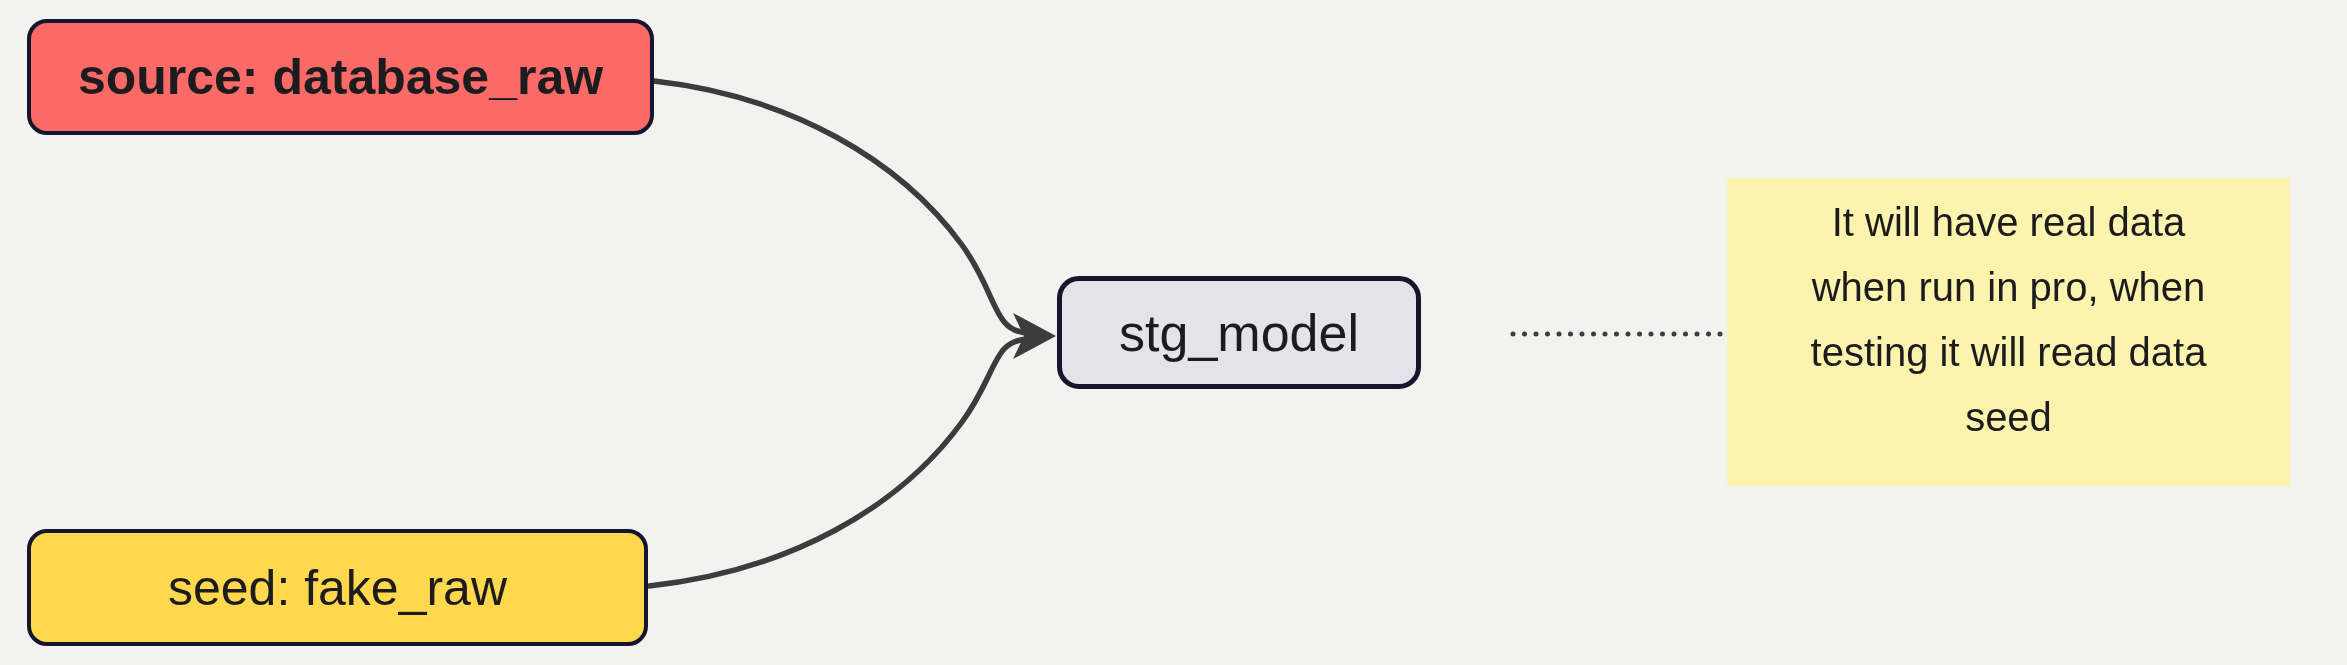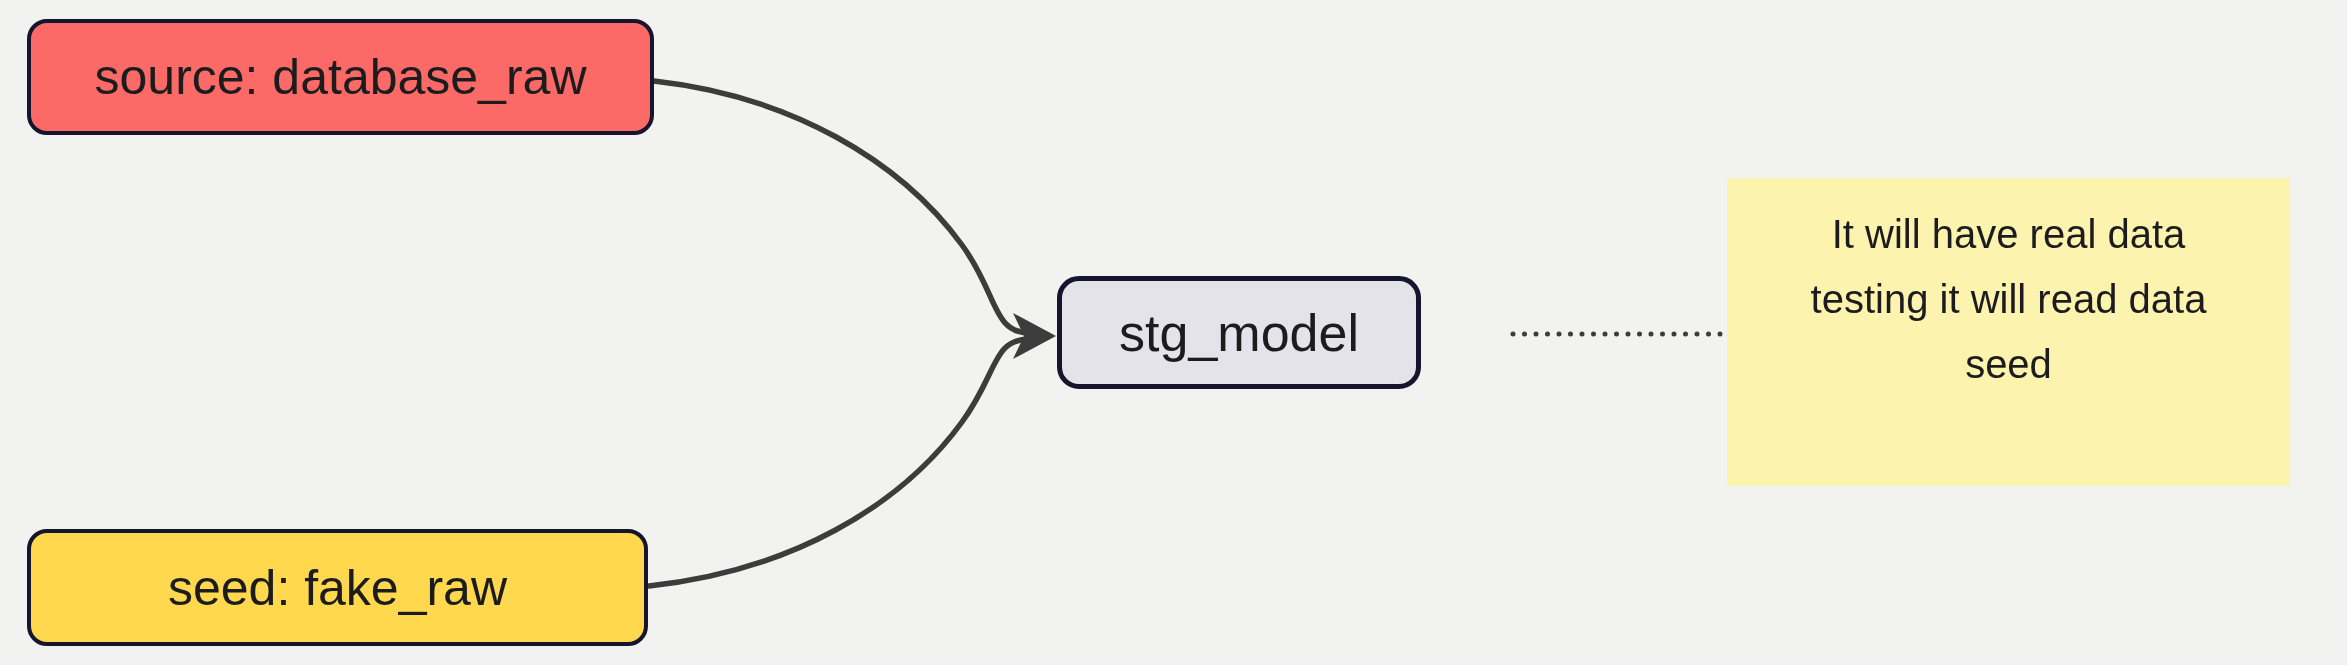--- a/index.html
+++ b/index.html
@@ -39,20 +39,21 @@
     font-size: 50px;
     line-height: 1;
     white-space: nowrap;
   }
   .node-source {
     left: 27px;
     top: 19px;
     width: 627px;
     height: 116px;
     background: #fb6a66;
+    font-weight: bold;
   }
   .node-seed {
     left: 27px;
     top: 529px;
     width: 621px;
     height: 117px;
     background: #ffd84d;
   }
   .node-stg {
     left: 1057px;
@@ -69,21 +70,21 @@
     left: 1727px;
     top: 178px;
     width: 563px;
     height: 308px;
     box-sizing: border-box;
     background: #fbf3ae;
     color: #1c1c1e;
     font-size: 40px;
     line-height: 65px;
     text-align: center;
-    padding-top: 24px;
+    padding-top: 12px;
   }
   .note .line {
     height: 65px;
   }
 </style>
 </head>
 <body>
 
 <div class="canvas">
 
@@ -101,17 +102,18 @@
   <div class="node node-seed">
     <span>seed: fake_raw</span>
   </div>
 
   <div class="node node-stg">
     <span>stg_model</span>
   </div>
 
   <div class="note">
     <div class="line">It will have real data</div>
+    <div class="line">when run in pro, when</div>
     <div class="line">testing it will read data</div>
     <div class="line">seed</div>
   </div>
 
 </div>
 
 </body></html>

